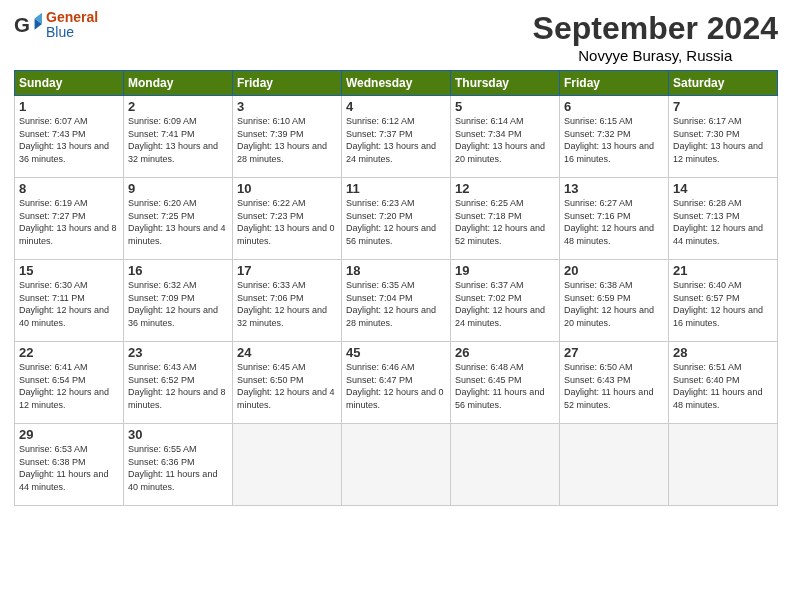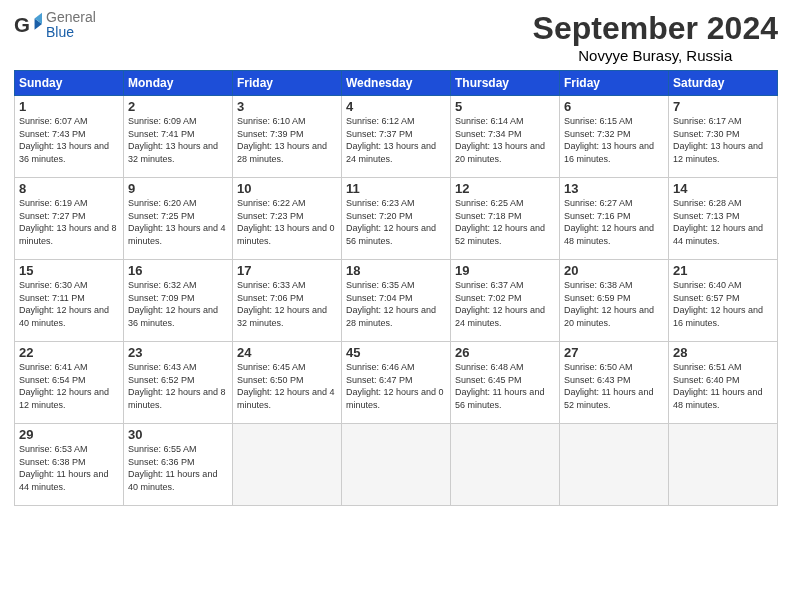--- a/index.html
+++ b/index.html
@@ -40,21 +40,21 @@
     .location-title {
       font-size: 15px;
       color: #000000;
     }
     table {
       width: 100%;
       border-collapse: collapse;
       table-layout: fixed;
     }
     th {
-      background-color: #1d4ed8;
+      background-color: #4d7c0f;
       color: #fff;
       font-size: 12px;
       font-weight: bold;
       padding: 5px 4px;
       text-align: left;
       border: 1px solid #1a5fa8;
     }
     td {
       border: 1px solid #ccc;
       vertical-align: top;
@@ -87,21 +87,21 @@
 
 <div class="container">
   <div class="header-row">
     <div class="logo">
       <svg class="logo-icon" viewBox="0 0 30 30">
         <text x="0" y="22" font-size="22" font-weight="bold" fill="#333">G</text>
         <polygon points="22,8 30,14 22,20" fill="#1a5fa8"></polygon>
         <polygon points="22,8 30,2 30,14" fill="#4a9fd4"></polygon>
       </svg>
       <div>
-        <div style="font-size:14px;font-weight:normal;color:#737373;line-height:1.1;">General</div>
+        <div style="font-size:14px;font-weight:bold;color:#c2410c;line-height:1.1;">General</div>
         <div style="font-size:14px;font-weight:normal;color:#1a5fa8;line-height:1.1;">Blue</div>
       </div>
     </div>
     <div class="title-block">
       <div class="month-title">September 2024</div>
       <div class="location-title">Novyye Burasy, Russia</div>
     </div>
   </div>
 
   <table>

